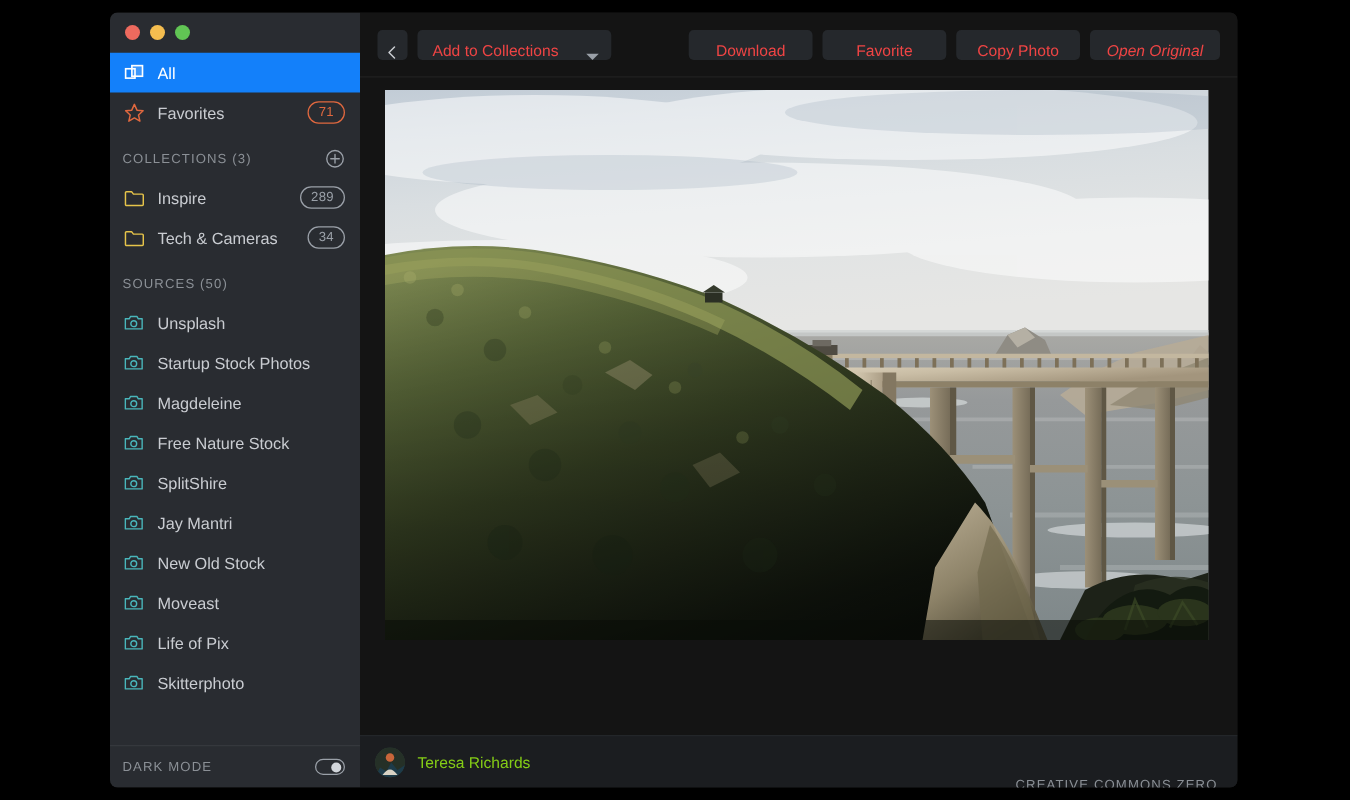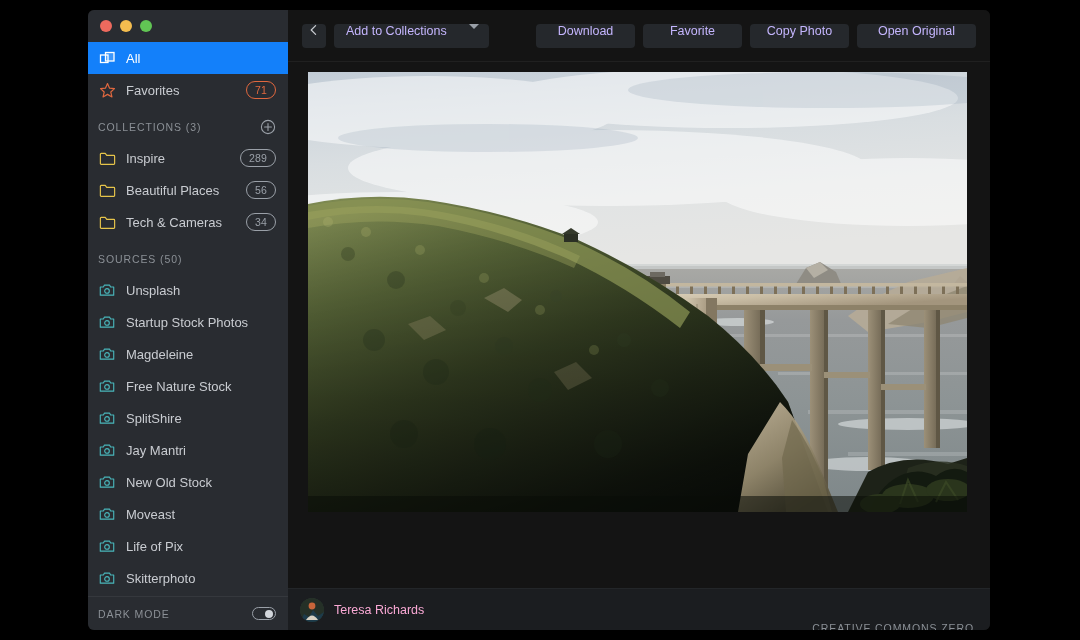--- a/index.html
+++ b/index.html
@@ -55,41 +55,41 @@
     position:absolute; top:1.5px; right:2px; width:8px; height:8px;
     border-radius:50%; background:#d2d6db;
   }
   
   .main{ flex:1 1 auto; height:100%; background:#141414; position:relative; display:flex; flex-direction:column;}
   .toolbar{
     height:52px; flex:0 0 auto; display:flex; align-items:center;
     padding:0 14px; gap:8px; border-bottom:1px solid #202020;
   }
   .tbtn{
-    background:#25282c; border:none; border-radius:4px; color:#c4b5fd;
+    background:#25282c; border:none; border-radius:4px; color:#ef4444;
     font-size:12.5px; height:24px; padding:0 10px; font-family:inherit;
-    display:flex; align-items:flex-start; justify-content:center; cursor:pointer;
+    display:flex; align-items:flex-end; justify-content:center; cursor:pointer;
   }
   .tbtn.back{ width:24px; padding:0; }
   .dropdown{ width:155px; justify-content:space-between; padding:0 10px 0 12px; }
   .caret{ width:0;height:0;border-left:5px solid transparent;border-right:5px solid transparent;border-top:5px solid #9aa0a8;}
   .spacer{ flex:1 1 auto; }
   .wide{ width:99px; }
-  .wider{ width:119px; }
+  .wider{ width:104px;font-style:italic; }
   .stage{ flex:1 1 auto; position:relative; display:flex; align-items:center; justify-content:center;}
   .photo{
     position:absolute; left:20px; top:10px; width:659px; height:440px;
     overflow:hidden; background:#1b1b1b;
   }
   .statusbar{
     height:42px; flex:0 0 auto; background:#1b1d20; border-top:1px solid #232629;
     display:flex; align-items:center; padding:0 16px 0 12px; gap:10px;
   }
   .avatar{ width:24px; height:24px; border-radius:50%; overflow:hidden; flex:0 0 24px; position:relative; background:#2c3a33;}
-  .author{ color:#f9a8d4; font-size:12.5px; }
+  .author{ color:#84cc16; font-size:12.5px; }
   .license{ margin-left:auto; color:#8b9096; font-size:10.5px; letter-spacing:.9px;margin-top:37px; }
   svg{ display:block; }
 </style>
 </head>
 <body>
 
 <div class="app-window">
 
   <div class="sidebar">
 
@@ -134,29 +134,20 @@
       <div class="row">
         <span class="ico">
           <svg width="17" height="15" viewBox="0 0 18 16">
             <path d="M1.4 13.4 V3.4 a.9.9 0 0 1 .9-.9 H6.6 L8.2 4.6 H15.7 a.9.9 0 0 1 .9.9 V13.4 a.9.9 0 0 1-.9.9 H2.3 a.9.9 0 0 1-.9-.9 Z" fill="none" stroke="#e6c44a" stroke-width="1.25" stroke-linejoin="round"></path>
           </svg>
         </span>
         <span class="label">Inspire</span>
         <span class="badge coll">289</span>
       </div>
 
-      <div class="row">
-        <span class="ico">
-          <svg width="17" height="15" viewBox="0 0 18 16">
-            <path d="M1.4 13.4 V3.4 a.9.9 0 0 1 .9-.9 H6.6 L8.2 4.6 H15.7 a.9.9 0 0 1 .9.9 V13.4 a.9.9 0 0 1-.9.9 H2.3 a.9.9 0 0 1-.9-.9 Z" fill="none" stroke="#e6c44a" stroke-width="1.25" stroke-linejoin="round"></path>
-          </svg>
-        </span>
-        <span class="label">Beautiful Places</span>
-        <span class="badge coll">56</span>
-      </div>
 
       <div class="row">
         <span class="ico">
           <svg width="17" height="15" viewBox="0 0 18 16">
             <path d="M1.4 13.4 V3.4 a.9.9 0 0 1 .9-.9 H6.6 L8.2 4.6 H15.7 a.9.9 0 0 1 .9.9 V13.4 a.9.9 0 0 1-.9.9 H2.3 a.9.9 0 0 1-.9-.9 Z" fill="none" stroke="#e6c44a" stroke-width="1.25" stroke-linejoin="round"></path>
           </svg>
         </span>
         <span class="label">Tech &amp; Cameras</span>
         <span class="badge coll">34</span>
       </div>

